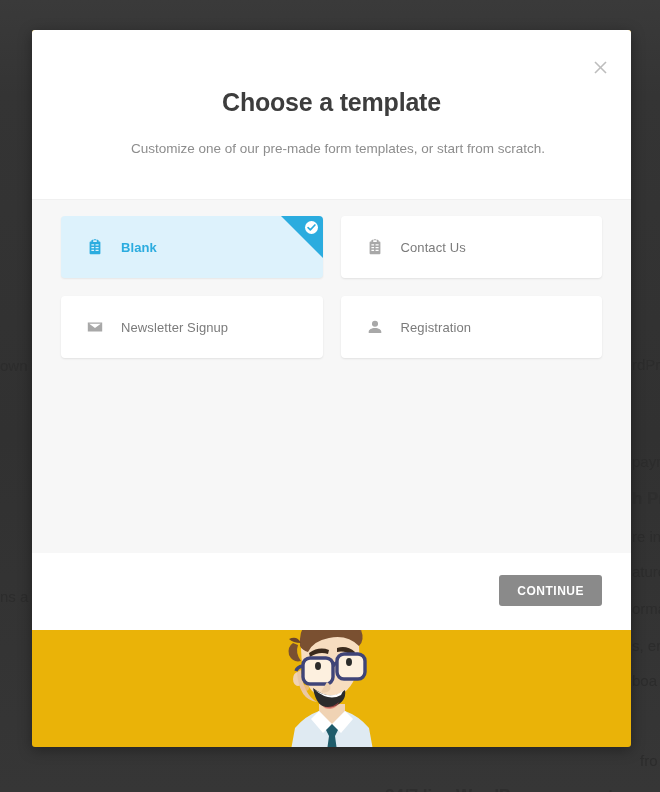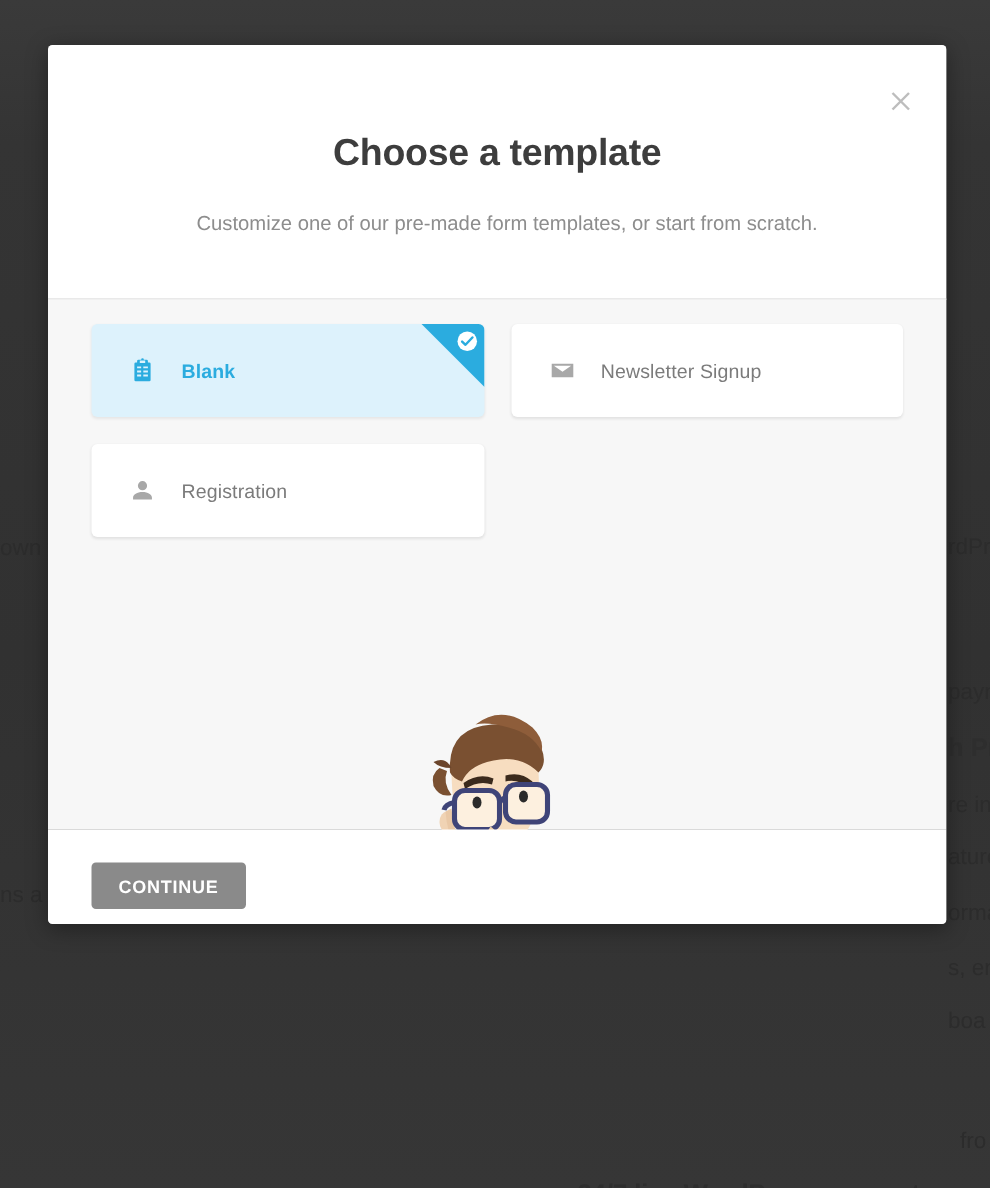--- a/index.html
+++ b/index.html
@@ -38,22 +38,22 @@
     font-weight: bold;
     color: #2e2e2e;
   }
 
   
   .modal {
     position: absolute;
     left: 32px;
     top: 30px;
     width: 599px;
-    height: 586px;
-    background: #737373;
+    height: 717px;
+    background: #eab308;
     border-radius: 3px;
     box-shadow: 0 3px 14px rgba(0,0,0,0.35);
     overflow: hidden;
   }
 
   .modal-header {
     position: relative;
     height: 169px;
     background: #ffffff;
   }
@@ -176,21 +176,21 @@
     border-radius: 50%;
     display: flex;
     align-items: center;
     justify-content: center;
   }
 
   .modal-footer {
     background: #ffffff;
     padding: 22px 29px 24px 29px;
     display: flex;
-    justify-content: flex-start;
+    justify-content: flex-end;
     position: relative;
     z-index: 2;
   }
 
   .continue-btn {
     background: #8a8a8a;
     color: #ffffff;
     border: none;
     border-radius: 3px;
     padding: 0 18px;
@@ -259,20 +259,28 @@
             <span class="check-circle">
               <svg width="9" height="9" viewBox="0 0 10 10">
                 <path d="M1.2 5.2 L3.7 7.6 L8.8 2.2" stroke="#2bacdf" stroke-width="1.8" fill="none" stroke-linecap="round" stroke-linejoin="round"></path>
               </svg>
             </span>
           </span>
         </div>
         <div class="template-card">
           <span class="card-icon">
             <svg viewBox="0 0 20 20" width="18" height="18" fill="currentColor">
+              <path d="M13 2h-2a1 1 0 0 0-2 0H7a1 1 0 0 0-1 1v1H5a1 1 0 0 0-1 1v12a1 1 0 0 0 1 1h10a1 1 0 0 0 1-1V5a1 1 0 0 0-1-1h-1V3a1 1 0 0 0-1-1zm-5 .5h4v2H8v-2zM6 7h3v1.4H6V7zm0 3h3v1.4H6V10zm0 3h3v1.4H6V13zm4.6-6h3.4v1.4h-3.4V7zm0 3h3.4v1.4h-3.4V10zm0 3h3.4v1.4h-3.4V13z"></path>
+            </svg>
+          </span>
+          <span class="card-label">Contact Us</span>
+        </div>
+        <div class="template-card">
+          <span class="card-icon">
+            <svg viewBox="0 0 20 20" width="18" height="18" fill="currentColor">
               <path d="M2 5h16v10H2V5zm1.6 1.4 6.4 4.6 6.4-4.6H3.6z"></path>
             </svg>
           </span>
           <span class="card-label">Newsletter Signup</span>
         </div>
         <div class="template-card">
           <span class="card-icon">
             <svg viewBox="0 0 20 20" width="18" height="18" fill="currentColor">
               <path d="M10 3a3.4 3.4 0 1 1 0 6.8A3.4 3.4 0 0 1 10 3zm0 8.2c4 0 7 1.9 7 4.2v1.2H3v-1.2c0-2.3 3-4.2 7-4.2z"></path>
             </svg>

